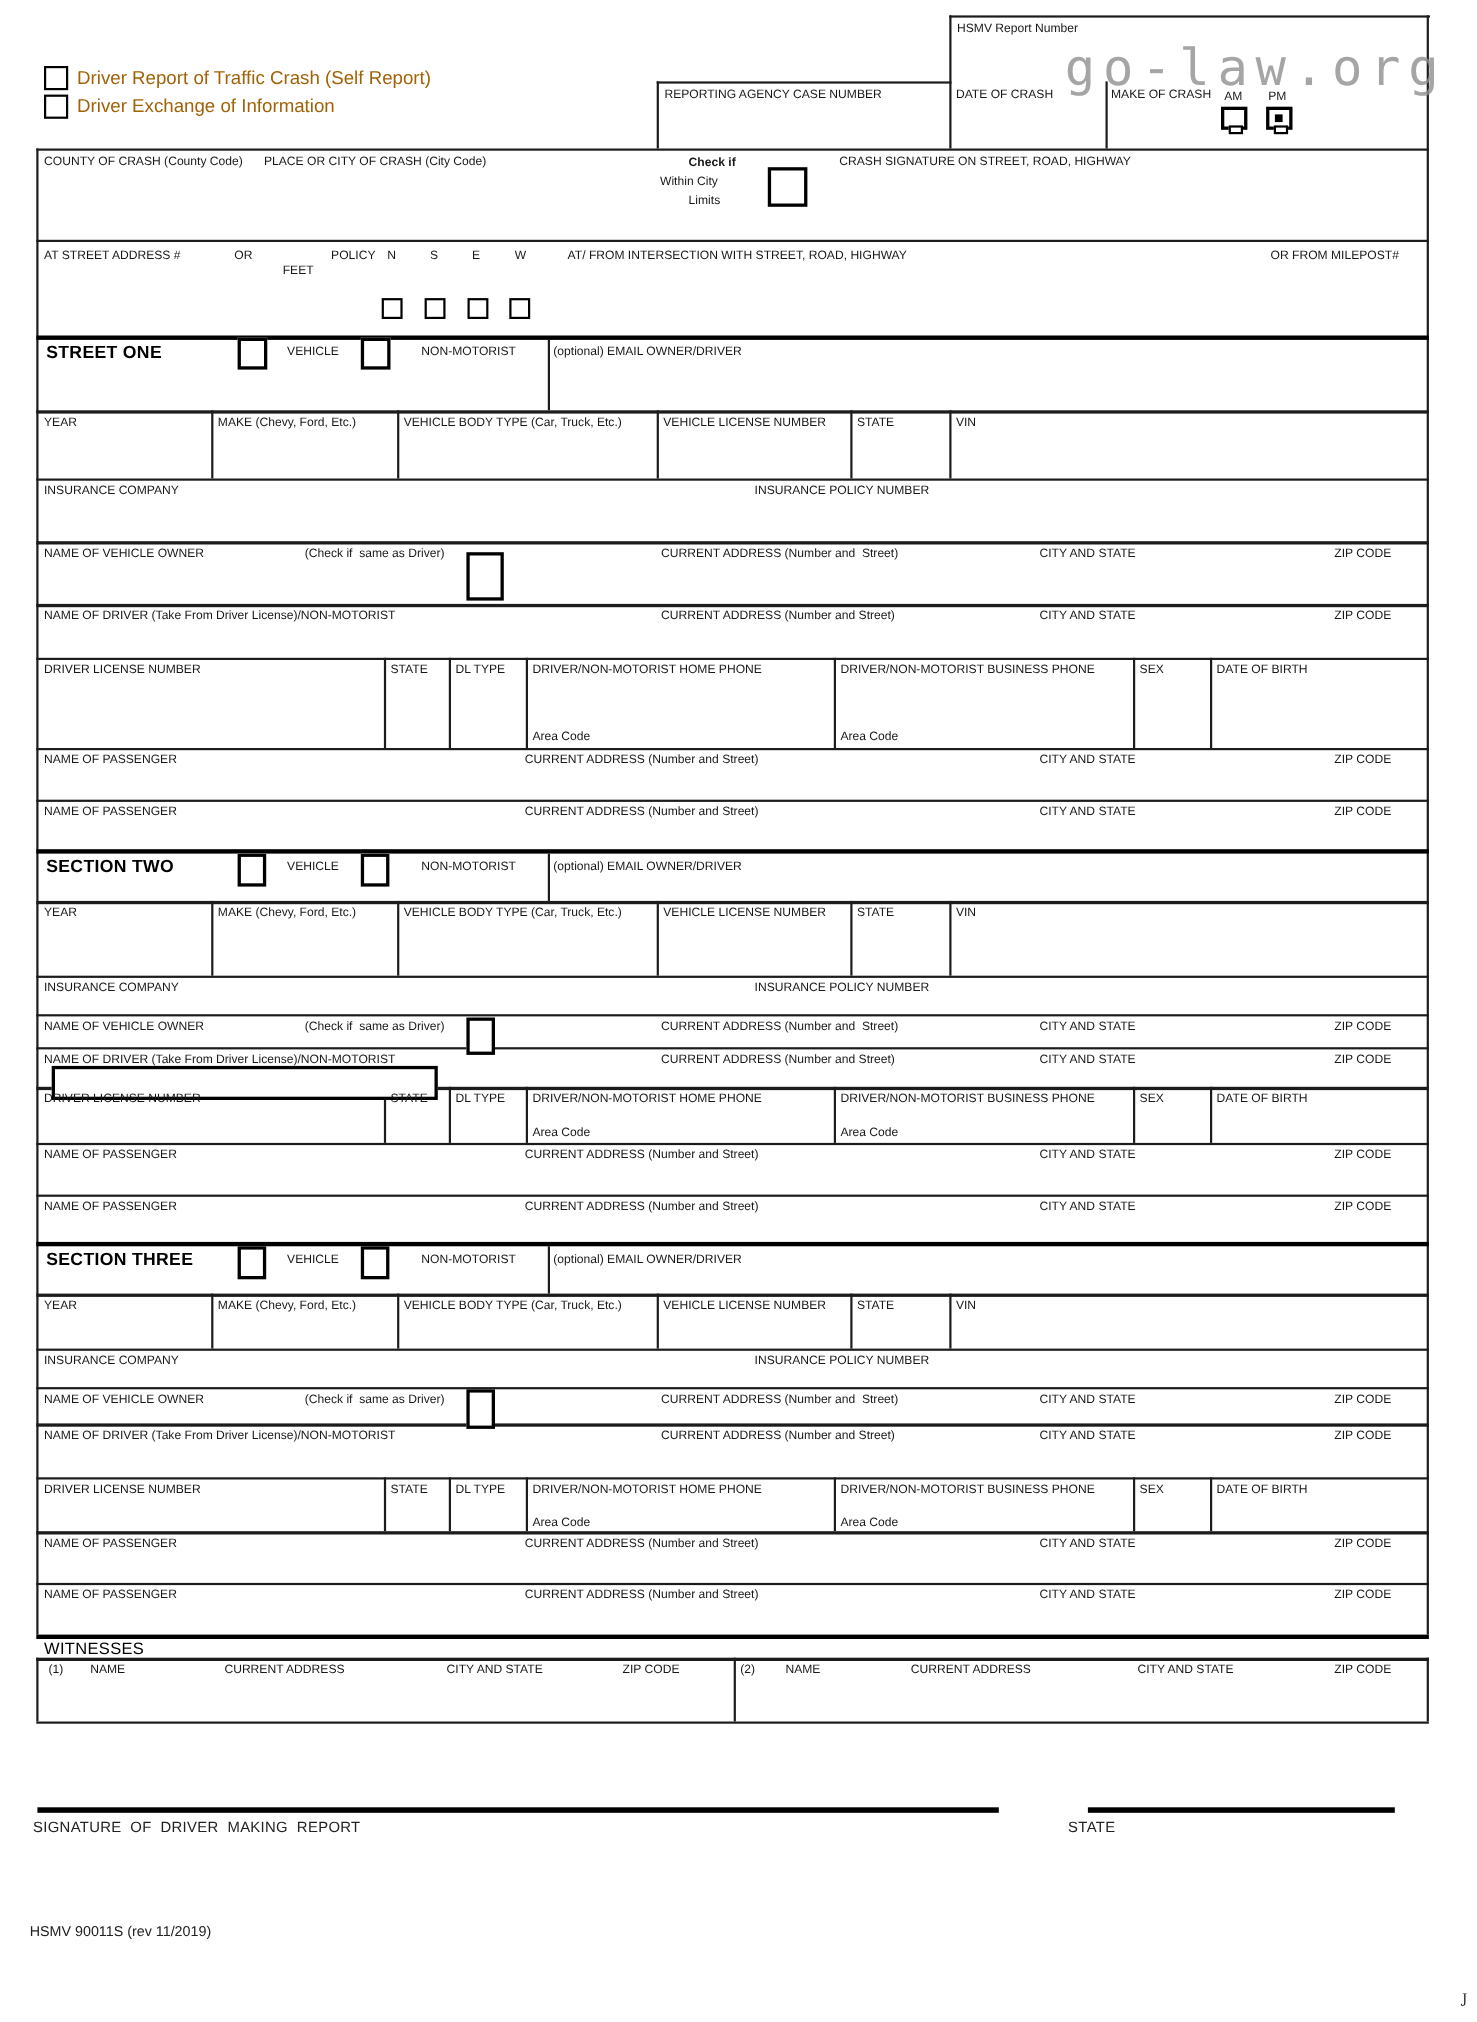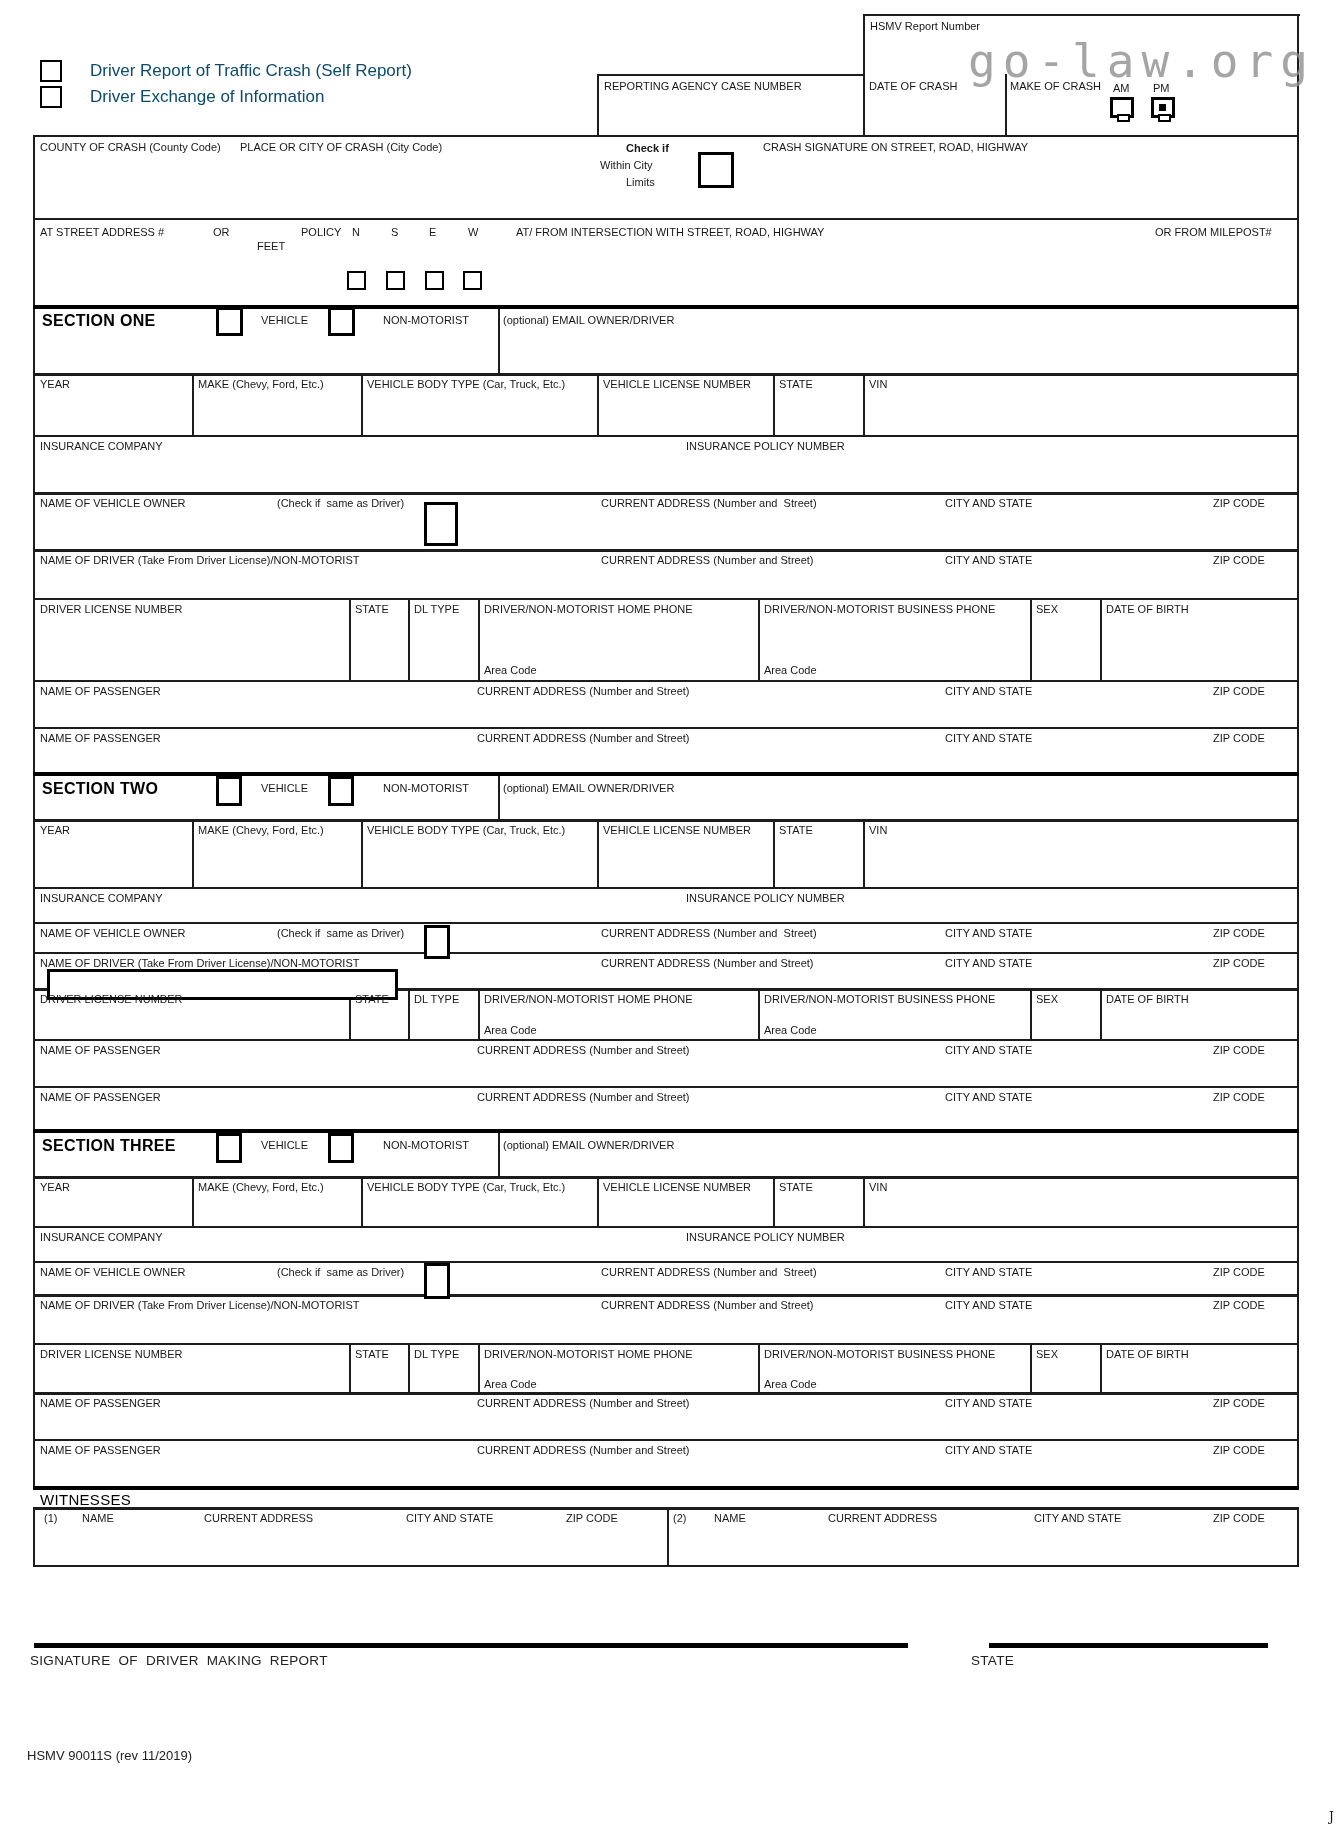--- a/index.html
+++ b/index.html
@@ -1,19 +1,19 @@
 <!DOCTYPE html>
 <html><head>
 <meta charset="utf-8">
 <style>
   html,body{margin:0;padding:0;background:#fff;}
   #canvas{position:relative;width:1343px;height:1838px;background:#fff;overflow:hidden;
           font-family:"Liberation Sans",sans-serif;color:#151515;}
   .lbl{position:absolute;font-size:11px;line-height:1.15;color:#181818;white-space:pre;z-index:2;}
-  .ttl{position:absolute;font-size:17px;color:#0c4a6e;white-space:pre;z-index:2;margin-left:20px;}
+  .ttl{position:absolute;font-size:17px;color:#a16207;white-space:pre;z-index:2;}
   .sect{position:absolute;font-size:16px;font-weight:bold;color:#000;white-space:pre;z-index:2;letter-spacing:.3px;}
   .big{font-size:15px;}
   .hl,.vl{position:absolute;background:#1c1c1c;z-index:1;}
   .thick{background:#000;z-index:1;}
   .cb{position:absolute;border:3px solid #000;background:#fff;box-sizing:border-box;z-index:2;}
   .cb2{border-width:2px;}
   .mon{position:absolute;width:24px;height:21px;border:3px solid #000;background:#fff;box-sizing:border-box;z-index:2;}
   .mon .stand{position:absolute;left:4px;bottom:-7px;width:9px;height:4px;border:2px solid #000;background:#fff;}
   .mon .dot{position:absolute;left:5px;top:4px;width:7px;height:7px;background:#000;}
   #watermark{position:absolute;left:968px;top:34px;font-family:"DejaVu Sans Mono",monospace;
@@ -79,21 +79,21 @@
   <div class="lbl" style="left:429px;top:226px;">E</div>
   <div class="lbl" style="left:468px;top:226px;">W</div>
   <div class="lbl" style="left:516px;top:226px;">AT/ FROM INTERSECTION WITH STREET, ROAD, HIGHWAY</div>
   <div class="lbl" style="left:1155px;top:226px;">OR FROM MILEPOST#</div>
   <div class="cb cb2" style="left:347px;top:271px;width:19px;height:19px;"></div>
   <div class="cb cb2" style="left:386px;top:271px;width:19px;height:19px;"></div>
   <div class="cb cb2" style="left:425px;top:271px;width:19px;height:19px;"></div>
   <div class="cb cb2" style="left:463px;top:271px;width:19px;height:19px;"></div>
 
   <div class="hl thick" style="left:33px;top:305px;width:1266px;height:4px;"></div>
-  <div class="sect" style="left:42px;top:312px;">SECTION ONE</div>
+  <div class="sect" style="left:42px;top:312px;">STREET ONE</div>
   <div class="cb" style="left:216px;top:307px;width:27px;height:29px;"></div>
   <div class="lbl" style="left:261px;top:314px;">VEHICLE</div>
   <div class="cb" style="left:328px;top:307px;width:27px;height:29px;"></div>
   <div class="lbl" style="left:383px;top:314px;">NON-MOTORIST</div>
   <div class="vl" style="left:498px;top:309px;width:2px;height:64px;"></div>
   <div class="lbl" style="left:503px;top:314px;">(optional) EMAIL OWNER/DRIVER</div>
 
   <div class="hl" style="left:33px;top:373px;width:1266px;height:3px;"></div>
   <div class="vl" style="left:192px;top:373px;width:2px;height:62px;"></div>
   <div class="vl" style="left:361px;top:373px;width:2px;height:62px;"></div>

